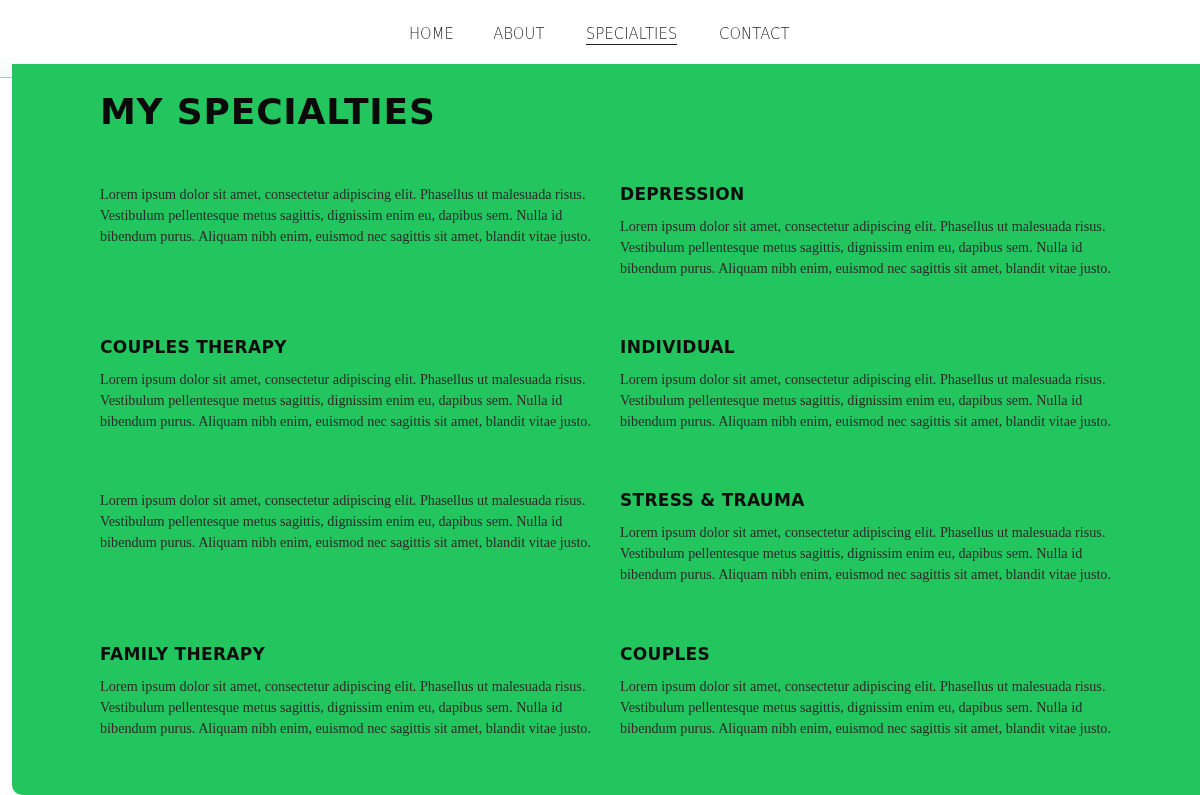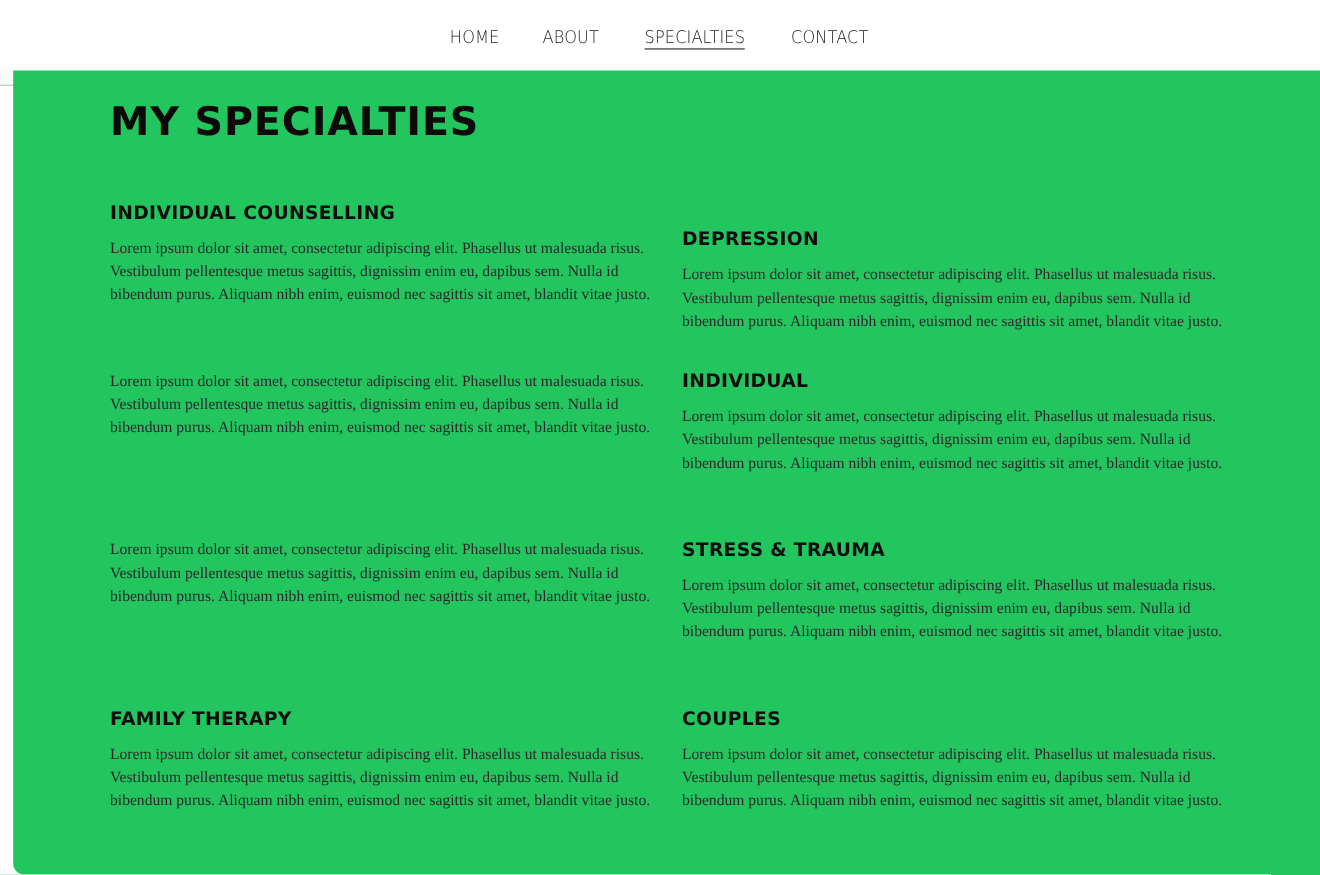--- a/index.html
+++ b/index.html
@@ -54,29 +54,29 @@
       <li><a class="nav-link" href="#"><span>CONTACT</span></a></li>
     </ul>
   </nav>
 </header>
 
 <main class="main">
   <h1 class="page-title">MY SPECIALTIES</h1>
 
   <div class="grid">
     <div class="item" style="left:0; top:0;">
-      <h2>INDIVIDUAL COUNSELLING</h2>
       <p>Lorem ipsum dolor sit amet, consectetur adipiscing elit. Phasellus ut malesuada risus. Vestibulum pellentesque metus sagittis, dignissim enim eu, dapibus sem. Nulla id bibendum purus. Aliquam nibh enim, euismod nec sagittis sit amet, blandit vitae justo.</p>
     </div>
-    <div class="item" style="left:520px; top:0;margin-top:24px;">
+    <div class="item" style="left:520px; top:0;">
       <h2>DEPRESSION</h2>
       <p>Lorem ipsum dolor sit amet, consectetur adipiscing elit. Phasellus ut malesuada risus. Vestibulum pellentesque metus sagittis, dignissim enim eu, dapibus sem. Nulla id bibendum purus. Aliquam nibh enim, euismod nec sagittis sit amet, blandit vitae justo.</p>
     </div>
 
     <div class="item" style="left:0; top:153px;">
+      <h2>COUPLES THERAPY</h2>
       <p>Lorem ipsum dolor sit amet, consectetur adipiscing elit. Phasellus ut malesuada risus. Vestibulum pellentesque metus sagittis, dignissim enim eu, dapibus sem. Nulla id bibendum purus. Aliquam nibh enim, euismod nec sagittis sit amet, blandit vitae justo.</p>
     </div>
     <div class="item" style="left:520px; top:153px;">
       <h2>INDIVIDUAL</h2>
       <p>Lorem ipsum dolor sit amet, consectetur adipiscing elit. Phasellus ut malesuada risus. Vestibulum pellentesque metus sagittis, dignissim enim eu, dapibus sem. Nulla id bibendum purus. Aliquam nibh enim, euismod nec sagittis sit amet, blandit vitae justo.</p>
     </div>
 
     <div class="item" style="left:0; top:306px;">
       <p>Lorem ipsum dolor sit amet, consectetur adipiscing elit. Phasellus ut malesuada risus. Vestibulum pellentesque metus sagittis, dignissim enim eu, dapibus sem. Nulla id bibendum purus. Aliquam nibh enim, euismod nec sagittis sit amet, blandit vitae justo.</p>
     </div>

